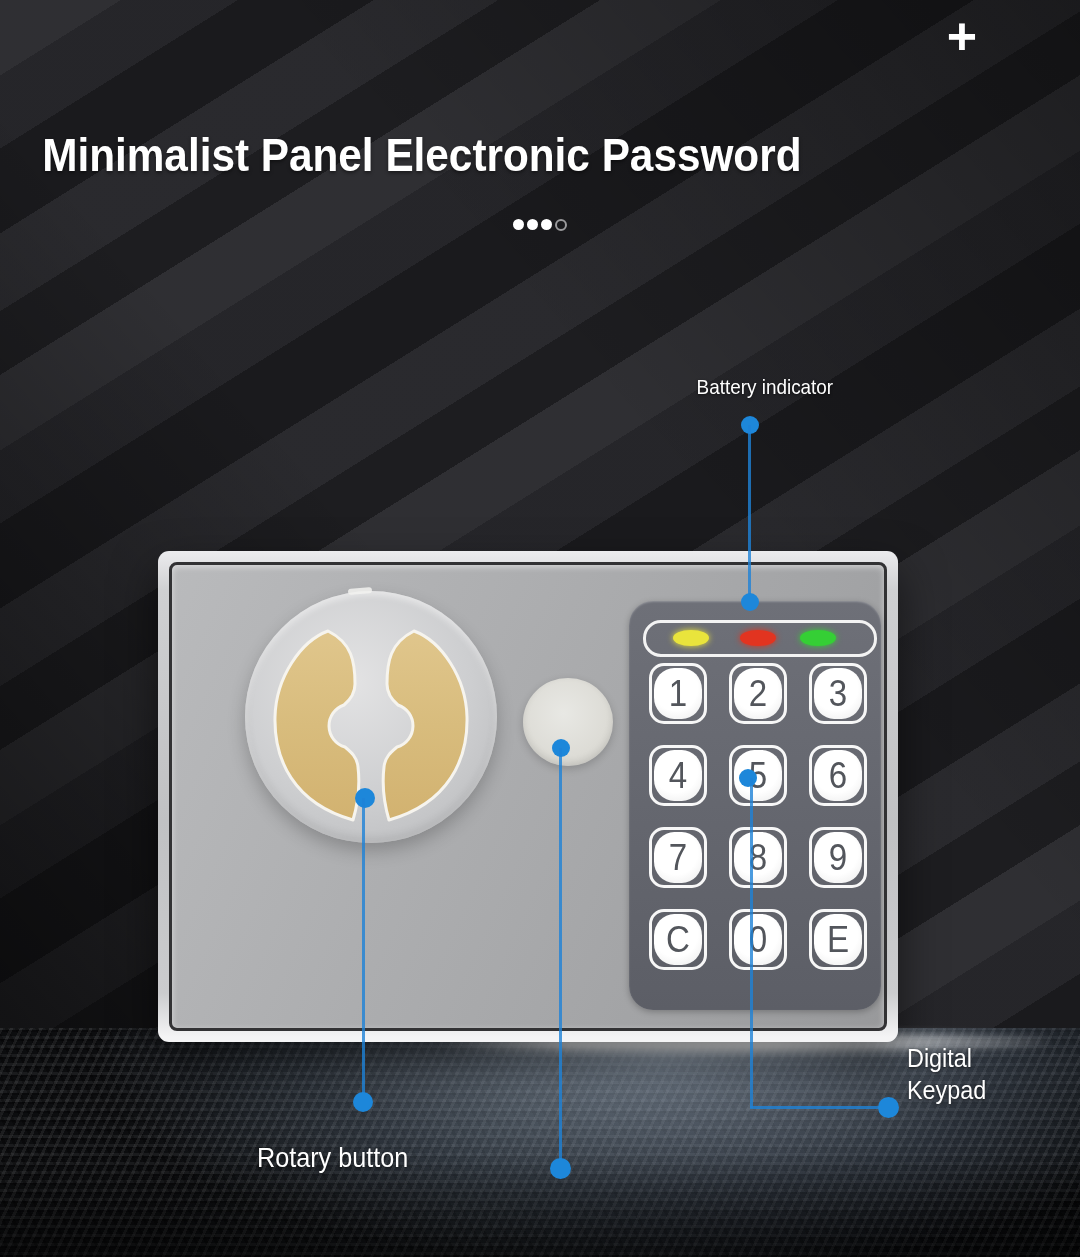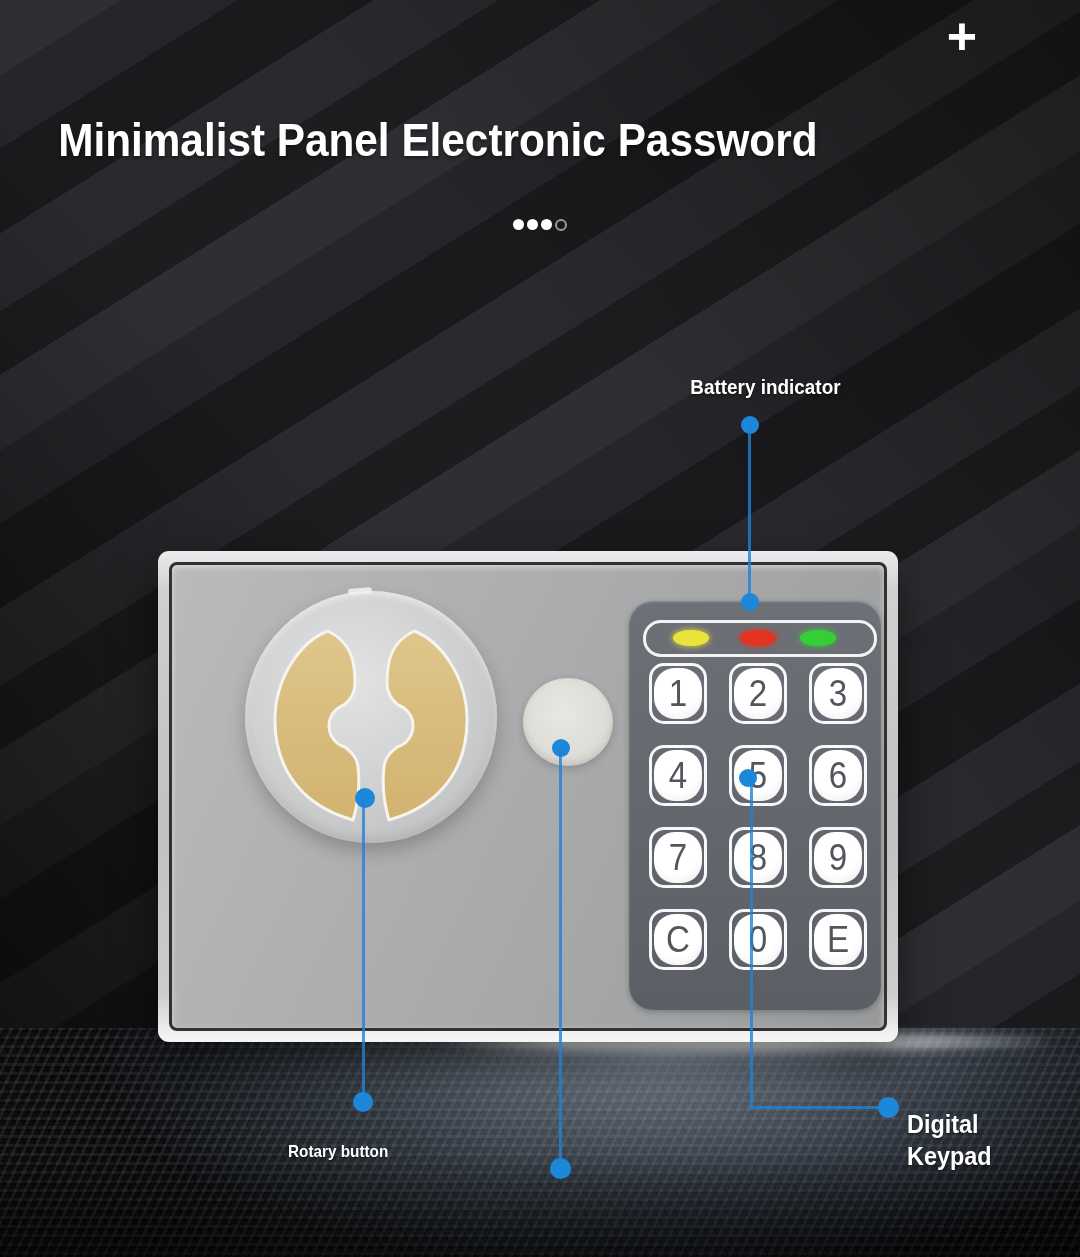--- a/index.html
+++ b/index.html
@@ -16,21 +16,21 @@
         rgba(255,255,255,.03) 198px 264px,
         rgba(0,0,0,.18) 264px 318px),
       #232327;
   }
   .cond{display:inline-block; transform:scaleX(.9); transform-origin:50% 50%; white-space:nowrap;}
   .cond-l{display:inline-block; transform:scaleX(.9); transform-origin:0 50%; white-space:nowrap;}
 
   
   .plus-icon{position:absolute; left:936px; top:8px; width:52px; height:56px;
     color:#fff; font-size:52px; font-weight:700; text-align:center; line-height:56px; z-index:8; cursor:pointer;}
-  .main-title{position:absolute; left:0; top:112px; width:876px; text-align:center;
+  .main-title{position:absolute; left:0; top:127px; width:876px; 
     color:#fff; font-size:47px; font-weight:700; letter-spacing:0; z-index:8;
     text-shadow:0 2px 4px rgba(0,0,0,.45);}
   .dots-row{position:absolute; left:0; top:219px; width:1080px; display:flex; justify-content:center; gap:3px; z-index:8;}
   .dot{width:11px; height:11px; border-radius:50%; background:#fff;}
   .dot.outline{background:transparent; border:2px solid #9a9a9c; width:8px; height:8px;}
   .features-row{position:absolute; left:0; top:268px; width:1080px; display:flex; justify-content:center; gap:30px;
     color:#fff; font-size:20px; font-weight:700; z-index:8; text-shadow:0 1px 3px rgba(0,0,0,.5);}
 
   
   .floor{position:absolute; left:0; top:1028px; width:1080px; height:229px; z-index:1;
@@ -81,26 +81,26 @@
   .key{position:relative; border:3px solid #f7f7f7; border-radius:15px; box-sizing:border-box;}
   .key::before{content:""; position:absolute; left:2px; top:2px; right:2px; bottom:2px;
     background:radial-gradient(circle at 45% 40%, #ffffff 55%, #e9e9e9 100%); border-radius:42%;}
   .key span{position:absolute; left:0; top:0; width:100%; height:100%;
     display:flex; align-items:center; justify-content:center;
     font-size:36px; color:#53565c; transform:scaleX(.92);}
 
   
   .co-dot{position:absolute; border-radius:50%; background:#1d87da; z-index:6;}
   .co-line{position:absolute; background:rgba(30,130,215,.8); z-index:6;}
-  .co-label{position:absolute; color:#fff; font-weight:700; z-index:7; text-shadow:0 1px 3px rgba(0,0,0,.55);}
+  .co-label{position:absolute; color:#fff; font-weight:400; z-index:7; text-shadow:0 1px 3px rgba(0,0,0,.55);}
 
   .battery-label{left:640px; top:375px; width:250px; text-align:center; font-size:21px;}
-  .rotary-label{left:288px; top:1142px; font-size:17px;}
+  .rotary-label{left:257px; top:1142px; font-size:28px;}
   .keyhole-label{left:415px; top:1184px; font-size:20px; line-height:22px;}
-  .keypadcallout-label{left:907px; top:1108px; font-size:26px; line-height:32px;}
+  .keypadcallout-label{left:907px; top:1042px; font-size:26px; line-height:32px;}
 </style>
 </head>
 <body>
 
 <div class="stage">
 
   <div class="plus-icon">+</div>
   <div class="main-title"><span class="cond">Minimalist Panel Electronic Password</span></div>
   <div class="dots-row" id="dots-row">
       <span class="dot"></span>

